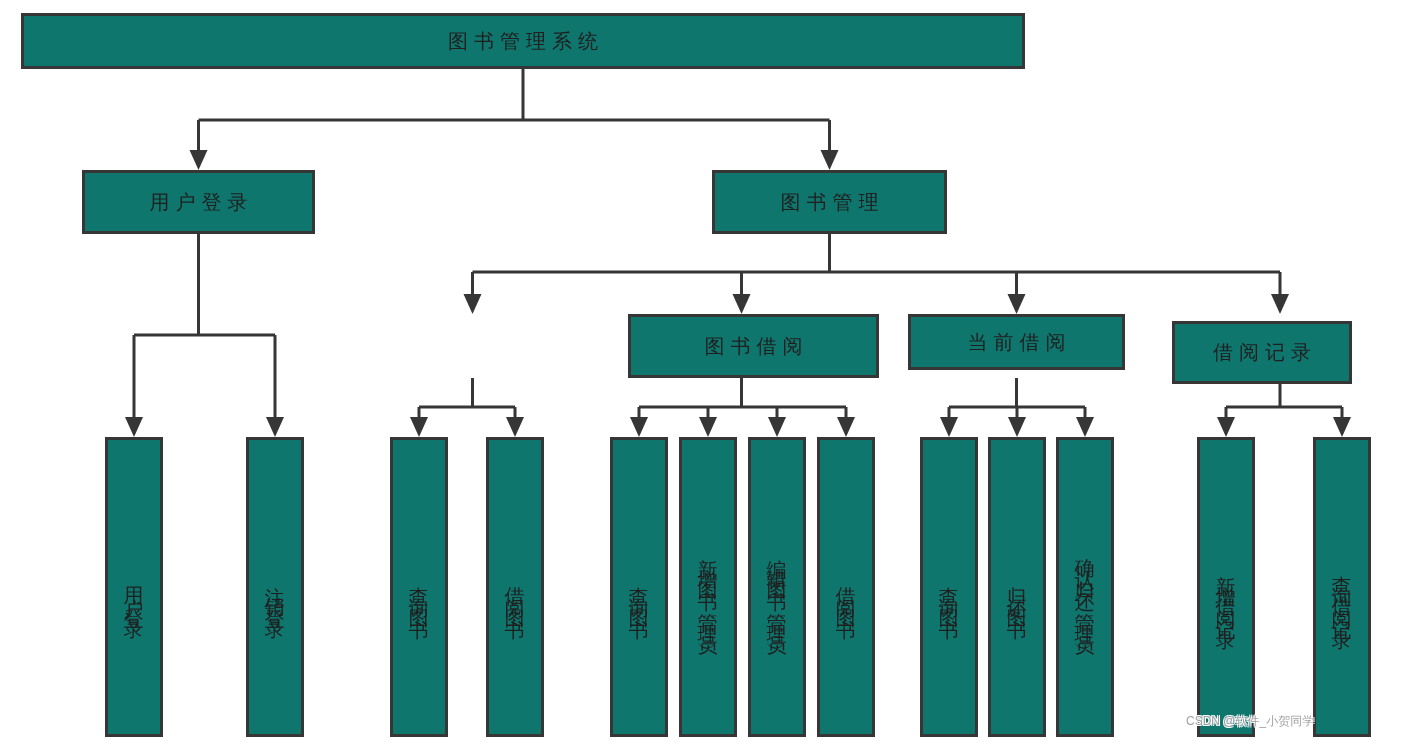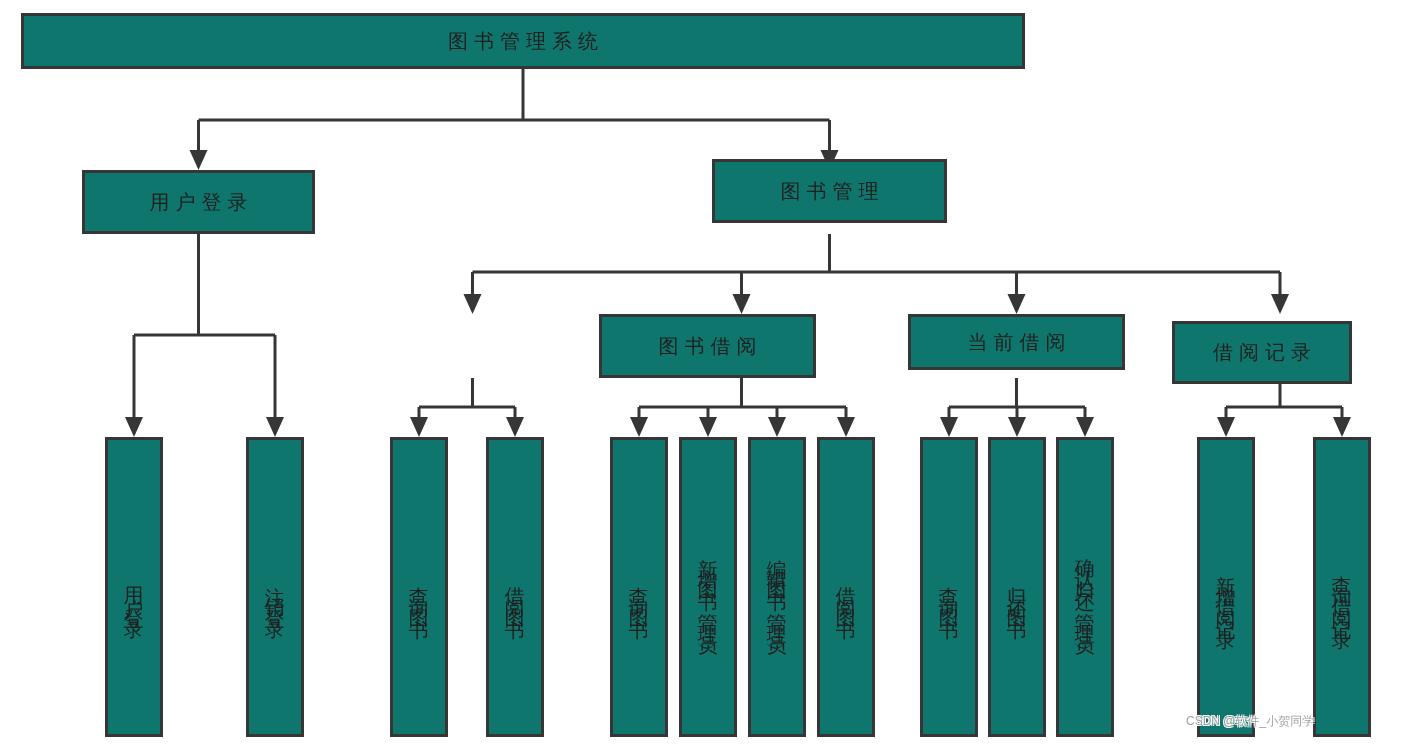--- a/index.html
+++ b/index.html
@@ -84,25 +84,25 @@
     </g>
   </svg>
 
   <div class="node h" style="left:21px; top:13px; width:1004px; height:56px">
     <span class="lbl">图书管理系统</span>
   </div>
 
   <div class="node h" style="left:82px; top:170px; width:233px; height:64px">
     <span class="lbl">用户登录</span>
   </div>
-  <div class="node h" style="left:712px; top:159px; width:235px; height:64px">
+  <div class="node h" style="left:712px; top:170px; width:235px; height:64px">
     <span class="lbl">图书管理</span>
   </div>
 
-  <div class="node h" style="left:599px; top:314px; width:217px; height:64px">
+  <div class="node h" style="left:628px; top:314px; width:251px; height:64px">
     <span class="lbl">图书借阅</span>
   </div>
   <div class="node h" style="left:908px; top:314px; width:217px; height:56px">
     <span class="lbl">当前借阅</span>
   </div>
   <div class="node h" style="left:1172px; top:321px; width:180px; height:63px">
     <span class="lbl">借阅记录</span>
   </div>
 
   <div class="node v" style="left:105px; top:437px; width:58px; height:300px">

